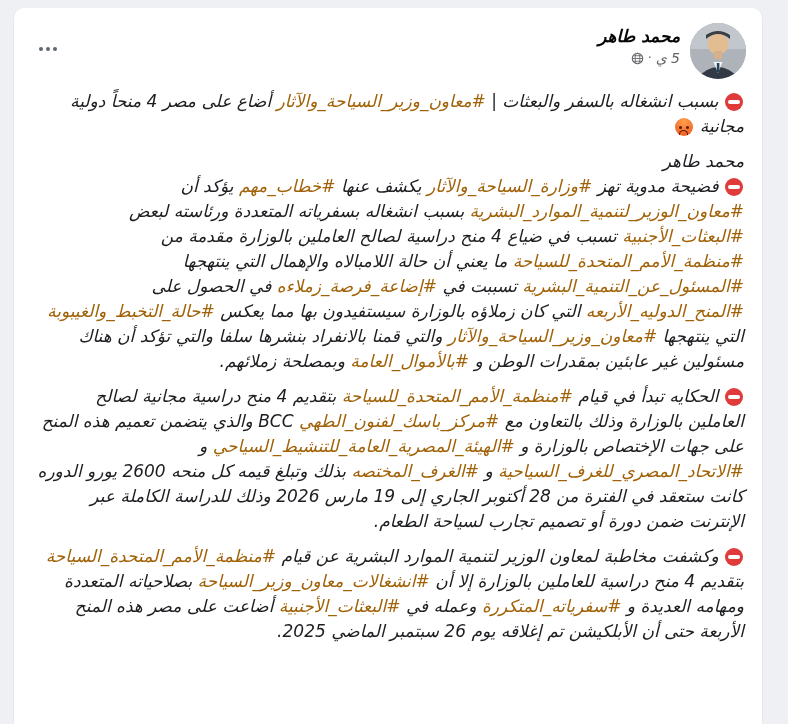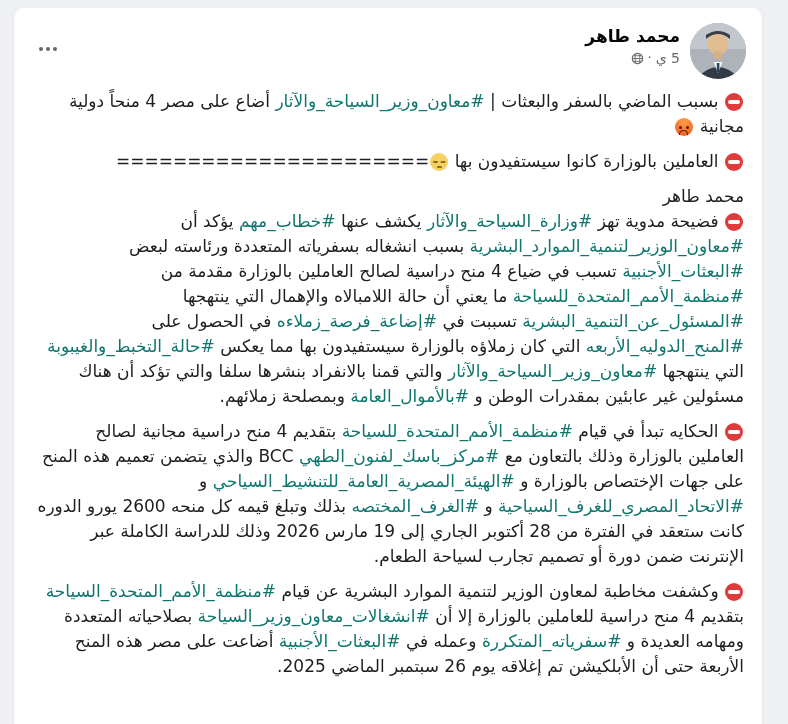--- a/index.html
+++ b/index.html
@@ -2,21 +2,21 @@
 <html lang="ar" dir="rtl"><head>
 <meta charset="utf-8">
 <style>
   * { margin:0; padding:0; box-sizing:border-box; }
   html,body { width:788px; height:724px; overflow:hidden; }
   body {
     background:#eef0f4;
     font-family:"DejaVu Sans", sans-serif;
     color:#1c1e21;
   }
-  .feed-bg { width:788px; height:724px; position:relative; }
+  .feed-bg { width:788px; height:724px; position:relative;font-style:italic; }
   .post-card {
     position:absolute; left:14px; top:8px; width:748px; height:730px;
     background:#ffffff; border-radius:10px 10px 0 0;
     box-shadow:0 1px 2px rgba(0,0,0,.12);
   }
   
   .post-header { display:flex; align-items:flex-start; padding:15px 16px 4px 16px; }
   .avatar {
     width:56px; height:56px; border-radius:50%; overflow:hidden; flex:0 0 auto;
     cursor:pointer; background:#c3c7cc;
@@ -31,21 +31,21 @@
   }
   .dots-glyph { width:4px; height:4px; border-radius:50%; background:#606770;
     box-shadow:-7px 0 0 #606770, 7px 0 0 #606770; display:inline-block; }
   
   .post-body {
     padding:6px 18px 10px 20px;
     font-size:17px; line-height:25px; color:#1c1e21;
     text-align:right; word-wrap:break-word;
   }
   .paragraph { margin-bottom:10px; }
-  .hashtag { color:#0f766e; text-decoration:none; cursor:pointer;margin-top:12px; }
+  .hashtag { color:#a16207; text-decoration:none; cursor:pointer;margin-top:12px; }
   
   .emoji { display:inline-block; width:18px; height:18px; border-radius:50%;
     vertical-align:-3.5px; position:relative; margin:0 1px; }
   .emoji-no-entry { background:#df3b3b; }
   .emoji-no-entry::after { content:""; position:absolute; left:3px; right:3px; top:7.5px;
     height:3.5px; background:#fff; border-radius:2px; }
   .emoji-angry { background:radial-gradient(circle at 50% 22%, #ffa04a 0%, #f0662a 75%); }
   .emoji-angry::before { content:""; position:absolute; width:3px; height:3px; border-radius:50%;
     background:#5c1b00; top:8px; left:4px; box-shadow:7px 0 0 #5c1b00; }
   .emoji-angry::after { content:""; position:absolute; width:7px; height:4px;
@@ -88,21 +88,20 @@
             </svg>
           </span>
         </div>
       </div>
       <button class="menu-btn">
         <span class="dots-glyph"></span>
       </button>
     </div>
 
     <div class="post-body">
-        <div class="paragraph"><span class="emoji emoji-no-entry"></span><span> بسبب الماضي بالسفر والبعثات | </span><a href="#" class="hashtag">#معاون_وزير_السياحة_والآثار</a><span> أضاع على مصر 4 منحاً دولية مجانية </span><span class="emoji emoji-angry"></span></div>
-        <div class="paragraph"><span class="emoji emoji-no-entry"></span><span> العاملين بالوزارة كانوا سيستفيدون بها </span><span class="emoji emoji-pensive"></span><span>======================</span></div>
+        <div class="paragraph"><span class="emoji emoji-no-entry"></span><span> بسبب انشغاله بالسفر والبعثات | </span><a href="#" class="hashtag">#معاون_وزير_السياحة_والآثار</a><span> أضاع على مصر 4 منحاً دولية مجانية </span><span class="emoji emoji-angry"></span></div>
         <div class="paragraph"><span>محمد طاهر</span><br><span class="emoji emoji-no-entry"></span><span> فضيحة مدوية تهز </span><a href="#" class="hashtag">#وزارة_السياحة_والآثار</a><span> يكشف عنها </span><a href="#" class="hashtag">#خطاب_مهم</a><span> يؤكد أن </span><a href="#" class="hashtag">#معاون_الوزير_لتنمية_الموارد_البشرية</a><span> بسبب انشغاله بسفرياته المتعددة ورئاسته لبعض </span><a href="#" class="hashtag">#البعثات_الأجنبية</a><span> تسبب في ضياع 4 منح دراسية لصالح العاملين بالوزارة مقدمة من </span><a href="#" class="hashtag">#منظمة_الأمم_المتحدة_للسياحة</a><span> ما يعني أن حالة اللامبالاه والإهمال التي ينتهجها </span><a href="#" class="hashtag">#المسئول_عن_التنمية_البشرية</a><span> تسببت في </span><a href="#" class="hashtag">#إضاعة_فرصة_زملاءه</a><span> في الحصول على </span><a href="#" class="hashtag">#المنح_الدوليه_الأربعه</a><span> التي كان زملاؤه بالوزارة سيستفيدون بها مما يعكس </span><a href="#" class="hashtag">#حالة_التخبط_والغيبوبة</a><span> التي ينتهجها </span><a href="#" class="hashtag">#معاون_وزير_السياحة_والآثار</a><span> والتي قمنا بالانفراد بنشرها سلفا والتي تؤكد أن هناك مسئولين غير عابئين بمقدرات الوطن و </span><a href="#" class="hashtag">#بالأموال_العامة</a><span> وبمصلحة زملائهم.</span></div>
         <div class="paragraph"><span class="emoji emoji-no-entry"></span><span> الحكايه تبدأ في قيام </span><a href="#" class="hashtag">#منظمة_الأمم_المتحدة_للسياحة</a><span> بتقديم 4 منح دراسية مجانية لصالح العاملين بالوزارة وذلك بالتعاون مع </span><a href="#" class="hashtag">#مركز_باسك_لفنون_الطهي</a><span> BCC والذي يتضمن تعميم هذه المنح على جهات الإختصاص بالوزارة و </span><a href="#" class="hashtag">#الهيئة_المصرية_العامة_للتنشيط_السياحي</a><span> و </span><a href="#" class="hashtag">#الاتحاد_المصري_للغرف_السياحية</a><span> و </span><a href="#" class="hashtag">#الغرف_المختصه</a><span> بذلك وتبلغ قيمه كل منحه 2600 يورو الدوره كانت ستعقد في الفترة من 28 أكتوبر الجاري إلى 19 مارس 2026 وذلك للدراسة الكاملة عبر الإنترنت ضمن دورة أو تصميم تجارب لسياحة الطعام.</span></div>
         <div class="paragraph"><span class="emoji emoji-no-entry"></span><span> وكشفت مخاطبة لمعاون الوزير لتنمية الموارد البشرية عن قيام </span><a href="#" class="hashtag">#منظمة_الأمم_المتحدة_السياحة</a><span> بتقديم 4 منح دراسية للعاملين بالوزارة إلا أن </span><a href="#" class="hashtag">#انشغالات_معاون_وزير_السياحة</a><span> بصلاحياته المتعددة ومهامه العديدة و </span><a href="#" class="hashtag">#سفرياته_المتكررة</a><span> وعمله في </span><a href="#" class="hashtag">#البعثات_الأجنبية</a><span> أضاعت على مصر هذه المنح الأربعة حتى أن الأبلكيشن تم إغلاقه يوم 26 سبتمبر الماضي 2025.</span></div>
       </div>
 
   </div>
 </div>
 
 </body></html>

